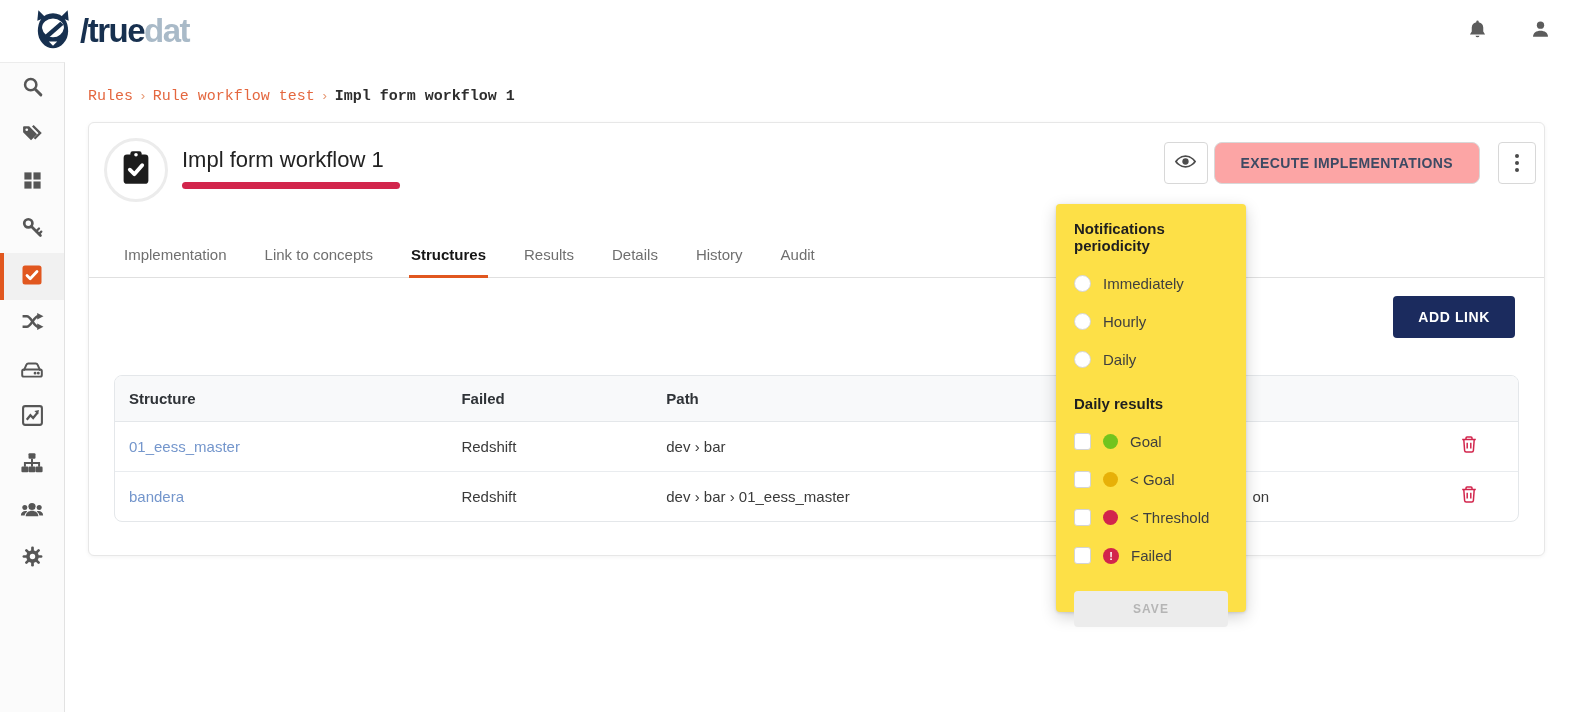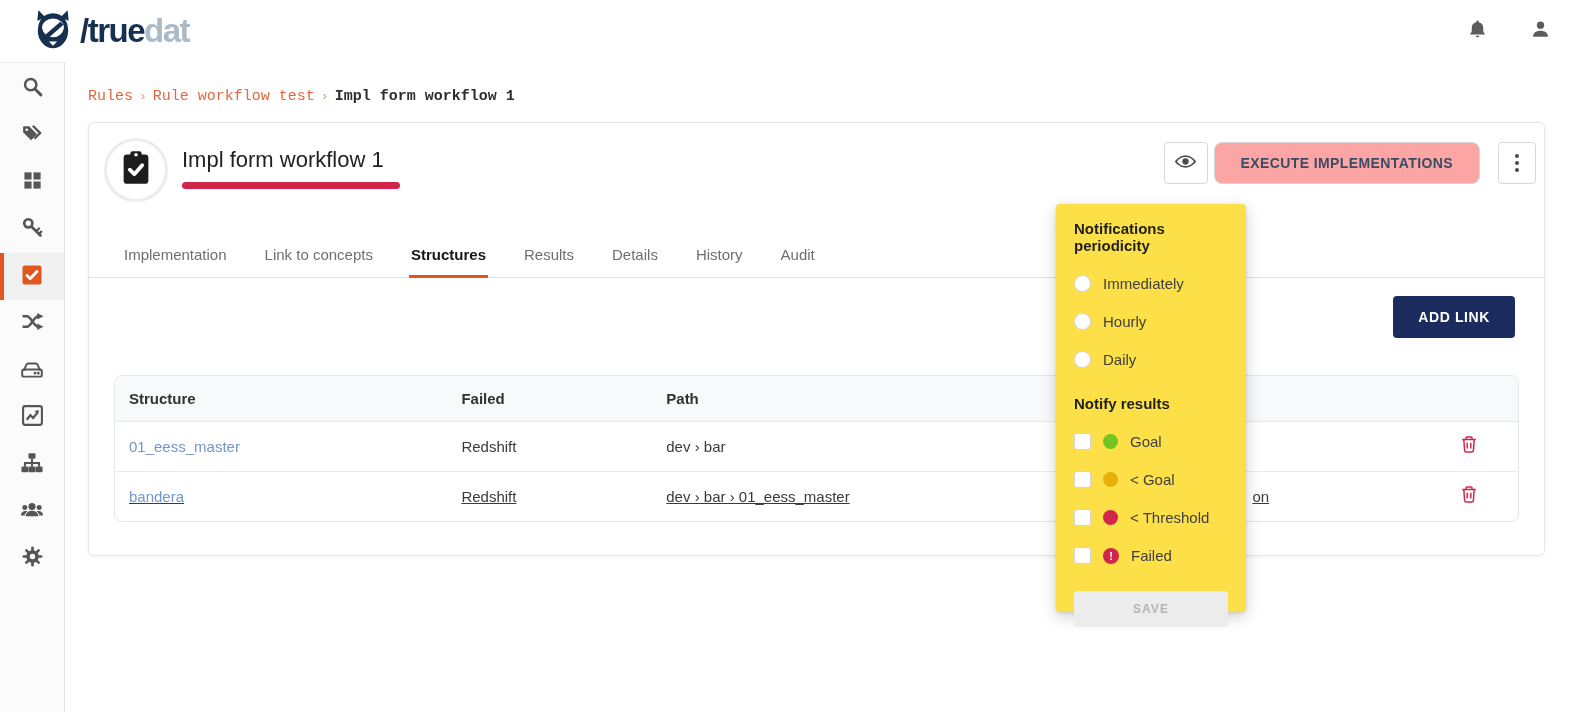--- a/index.html
+++ b/index.html
@@ -66,21 +66,21 @@
   .addlink-row { display:flex; justify-content:flex-end; padding:18px 29px 0; }
   .addlink-btn { background:#1b2b5e; color:#fff; font-size:14px; font-weight:bold;
     letter-spacing:0.6px; border:none; border-radius:4px; height:42px; padding:0 25px;
     cursor:pointer; font-family:inherit; }
 
   .table-wrap { margin:37px 25px 0; border:1px solid #e4e7ea; border-radius:8px; overflow:hidden; }
   table { width:100%; border-collapse:collapse; font-size:15px; table-layout:fixed; }
   thead th { background:#f8f9fa; text-align:left; font-weight:bold; color:#2f3337;
     height:45px; padding:0 14px; border-bottom:1px solid #e4e7ea; }
   tbody td { height:50px; padding:0 14px; border-bottom:1px solid #e9ecef; color:#3a3a3a; }
-  tbody tr:last-child td { border-bottom:none;text-decoration:underline; }
+  tbody tr:last-child td { border-bottom:none; }
   .cell-link { color:#7496cc; cursor:pointer; }
   .frag { margin-left:86px; color:#3a3a3a; }
   .trash-btn { background:none; border:none; cursor:pointer; display:block; margin:0 auto; padding:2px; }
 
   
   .popup { position:absolute; left:1056px; top:204px; width:190px; height:408px;
     background:#fde047; border-radius:4px; z-index:50; padding:16px 18px;
     box-shadow:0 1px 3px rgba(0,0,0,0.12), 0 5px 16px rgba(0,0,0,0.18); }
   .popup-title { font-size:15px; font-weight:bold; color:#1f1f1f; }
   .opt-row { display:flex; align-items:center; gap:12px; margin-top:21px; cursor:pointer; }
@@ -389,21 +389,21 @@
   </div>
   <div class="opt-row">
     <span class="radio"></span>
     <span class="opt-label">Hourly</span>
   </div>
   <div class="opt-row">
     <span class="radio"></span>
     <span class="opt-label">Daily</span>
   </div>
 
-  <div class="popup-title results-title">Notify results</div>
+  <div class="popup-title results-title">Daily results</div>
 
   <div class="opt-row">
     <span class="checkbox"></span>
     <span class="dot green"></span>
     <span class="opt-label">Goal</span>
   </div>
   <div class="opt-row">
     <span class="checkbox"></span>
     <span class="dot yellow"></span>
     <span class="opt-label">&lt; Goal</span>

